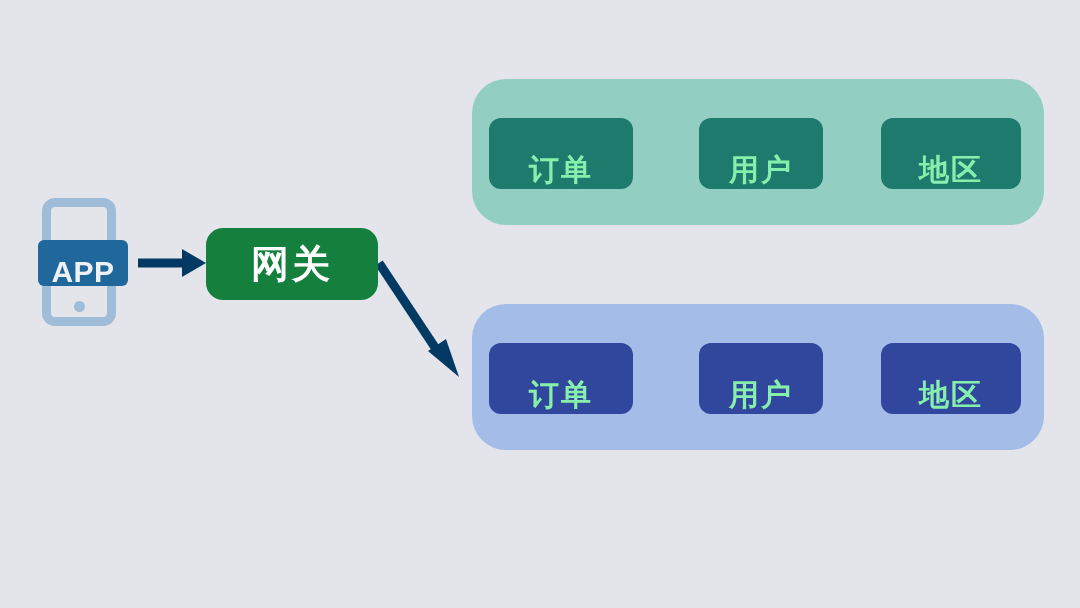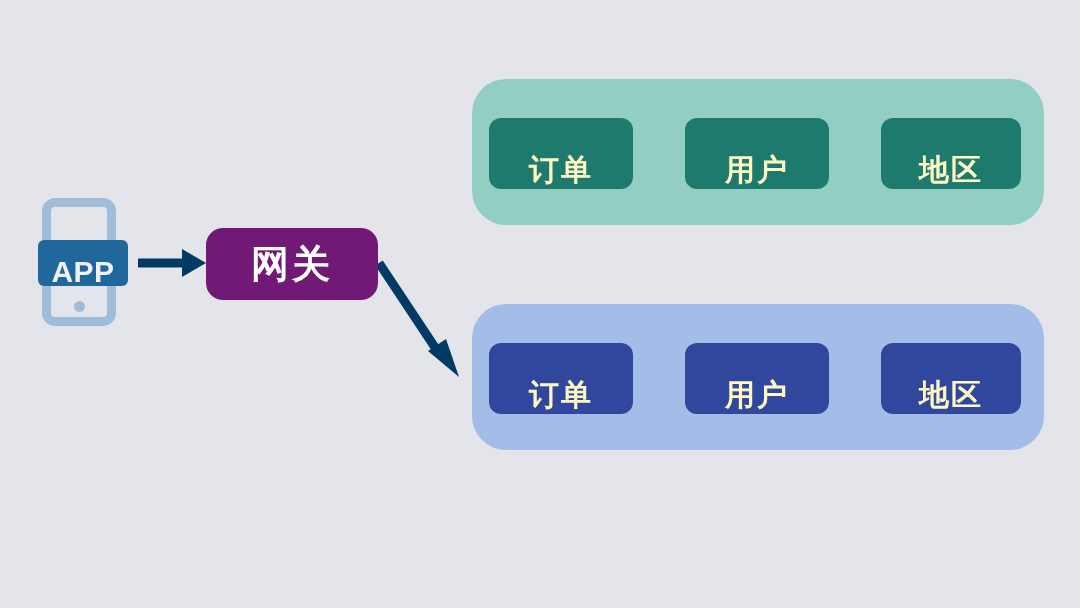--- a/index.html
+++ b/index.html
@@ -68,21 +68,21 @@
     margin-top: 17px;
   }
 
   
   #gateway-node {
     position: absolute;
     left: 206px;
     top: 228px;
     width: 172px;
     height: 72px;
-    background: #701a75;
+    background: #15803d;
     border-radius: 17px;
     display: flex;
     align-items: center;
     justify-content: center;
   }
   #gateway-label {
     color: #ffffff;
     font-size: 38px;
     font-weight: bold;
     letter-spacing: 3px;
@@ -123,29 +123,29 @@
   .chip {
     position: absolute;
     top: 39px;
     height: 71px;
     border-radius: 12px;
     display: flex;
     align-items: center;
     justify-content: center;
   }
   .chip-label {
-    color: #fef9c3;
+    color: #86efac;
     font-size: 30px;
     font-weight: bold;
     letter-spacing: 2px;
     line-height: 1;
     margin-top: 33px;
   }
   .chip-0 { left: 17px;  width: 144px; }
-  .chip-1 { left: 213px; width: 144px; }
+  .chip-1 { left: 227px; width: 124px; }
   .chip-2 { left: 409px; width: 140px; }
 
   #group-green .chip { background: #1f7a6e; }
   #group-blue  .chip { background: #31479d; }
 </style>
 </head>
 <body>
 
 <div id="canvas">
 

